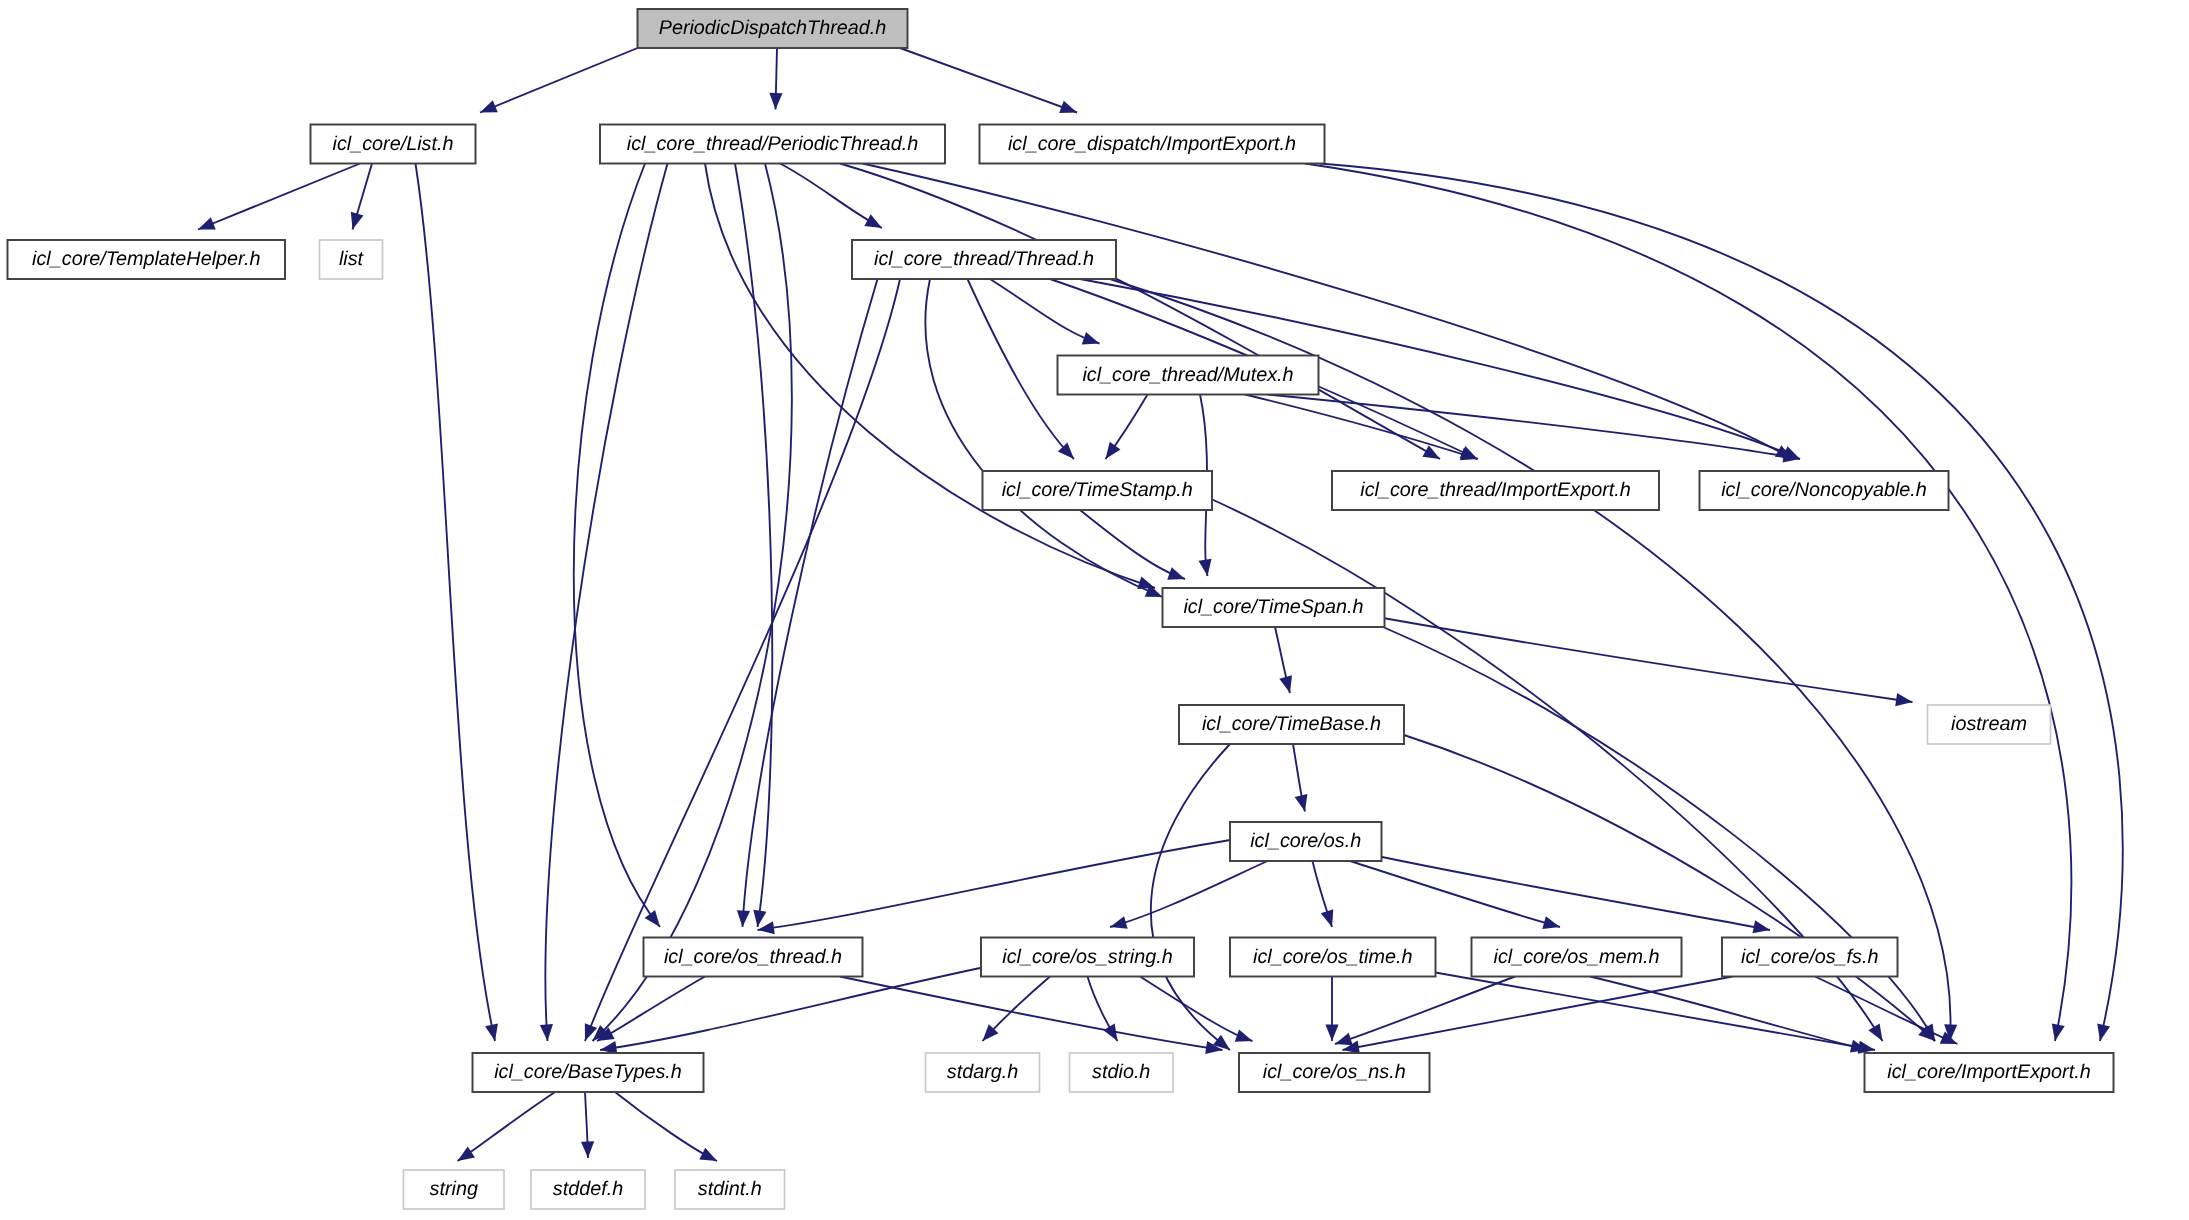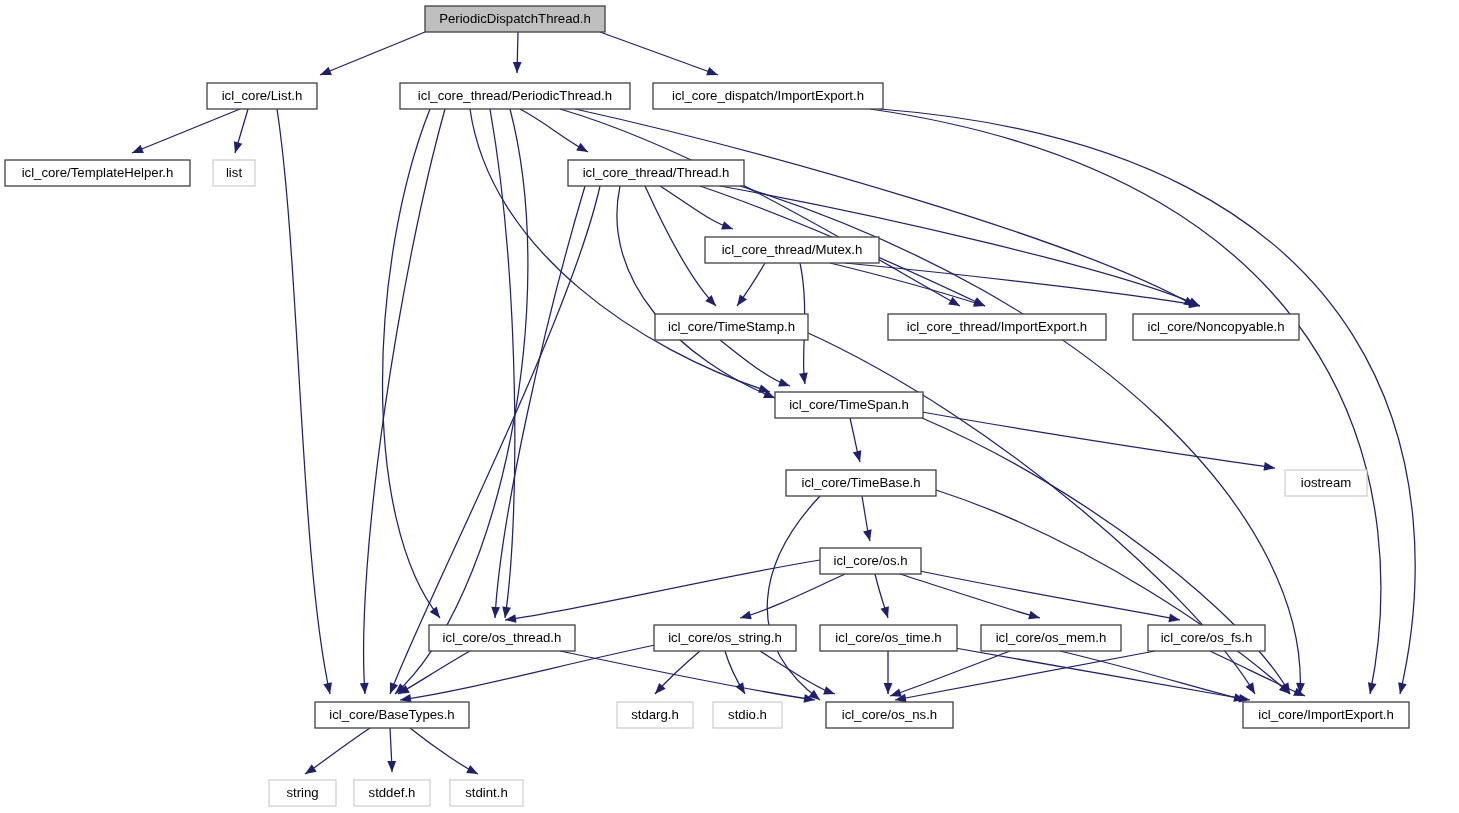--- a/index.html
+++ b/index.html
@@ -1,17 +1,17 @@
 <!DOCTYPE html>
 <html><head>
 <meta charset="utf-8">
 <style>
   html,body{margin:0;padding:0;background:#ffffff;}
   body{font-family:"Liberation Sans","DejaVu Sans",sans-serif;}
-  #graph-root{position:relative;width:1459px;height:813px;overflow:hidden;background:#fff;}
+  #graph-root{position:relative;width:1459px;height:813px;overflow:hidden;background:#fff;font-style:italic;}
   svg#graph-svg{position:absolute;left:0;top:0;width:1459px;height:813px;}
   .node-box{fill:#ffffff;stroke:#404040;stroke-width:1.3;}
   .node-box.root{fill:#bfbfbf;stroke:#404040;stroke-width:1.3;}
   .node-box.sys{fill:#ffffff;stroke:#c8c8c8;stroke-width:1.1;}
   .node-label{font-family:"Liberation Sans","DejaVu Sans",sans-serif;font-size:13.2px;fill:#000000;
     text-anchor:middle;dominant-baseline:middle;}
   .edge{fill:none;stroke:#1f1f70;stroke-width:1.25;}
   .arrow{fill:#1f1f70;stroke:none;}
   .node-g{cursor:pointer;}
 </style>

